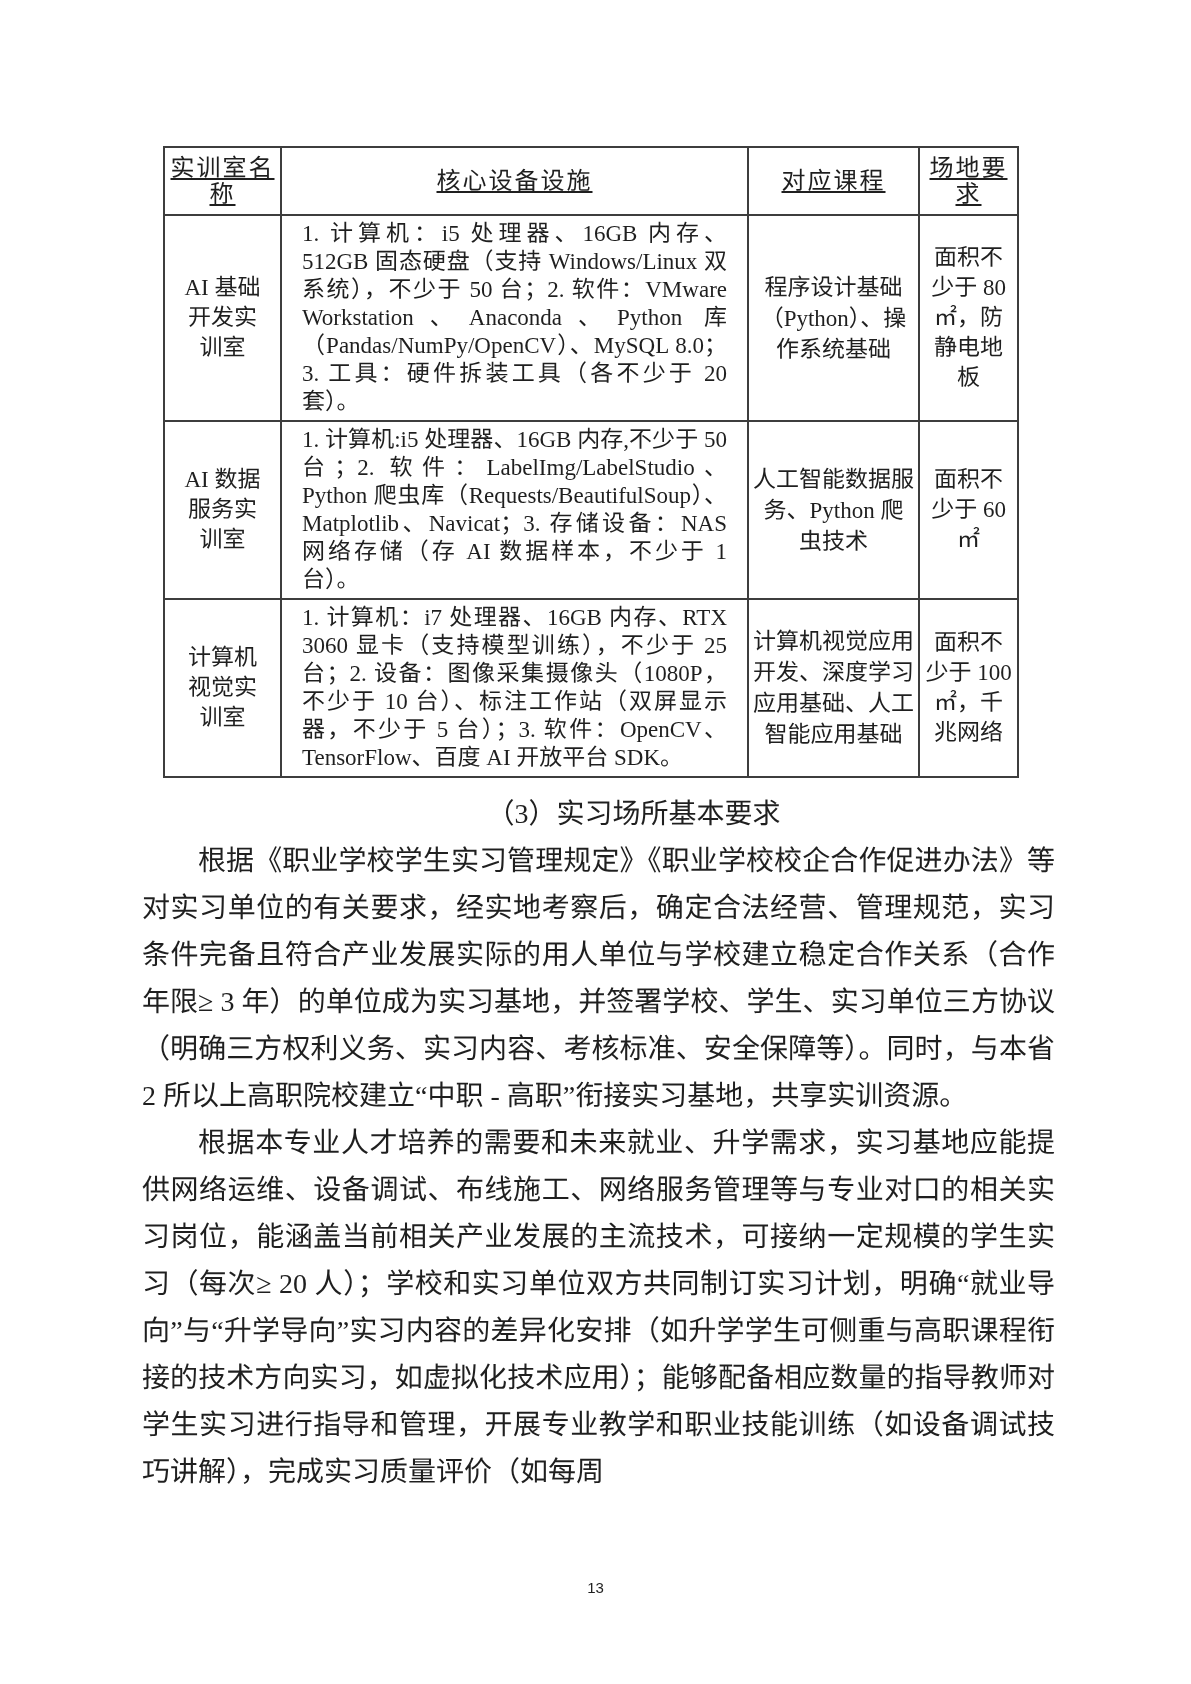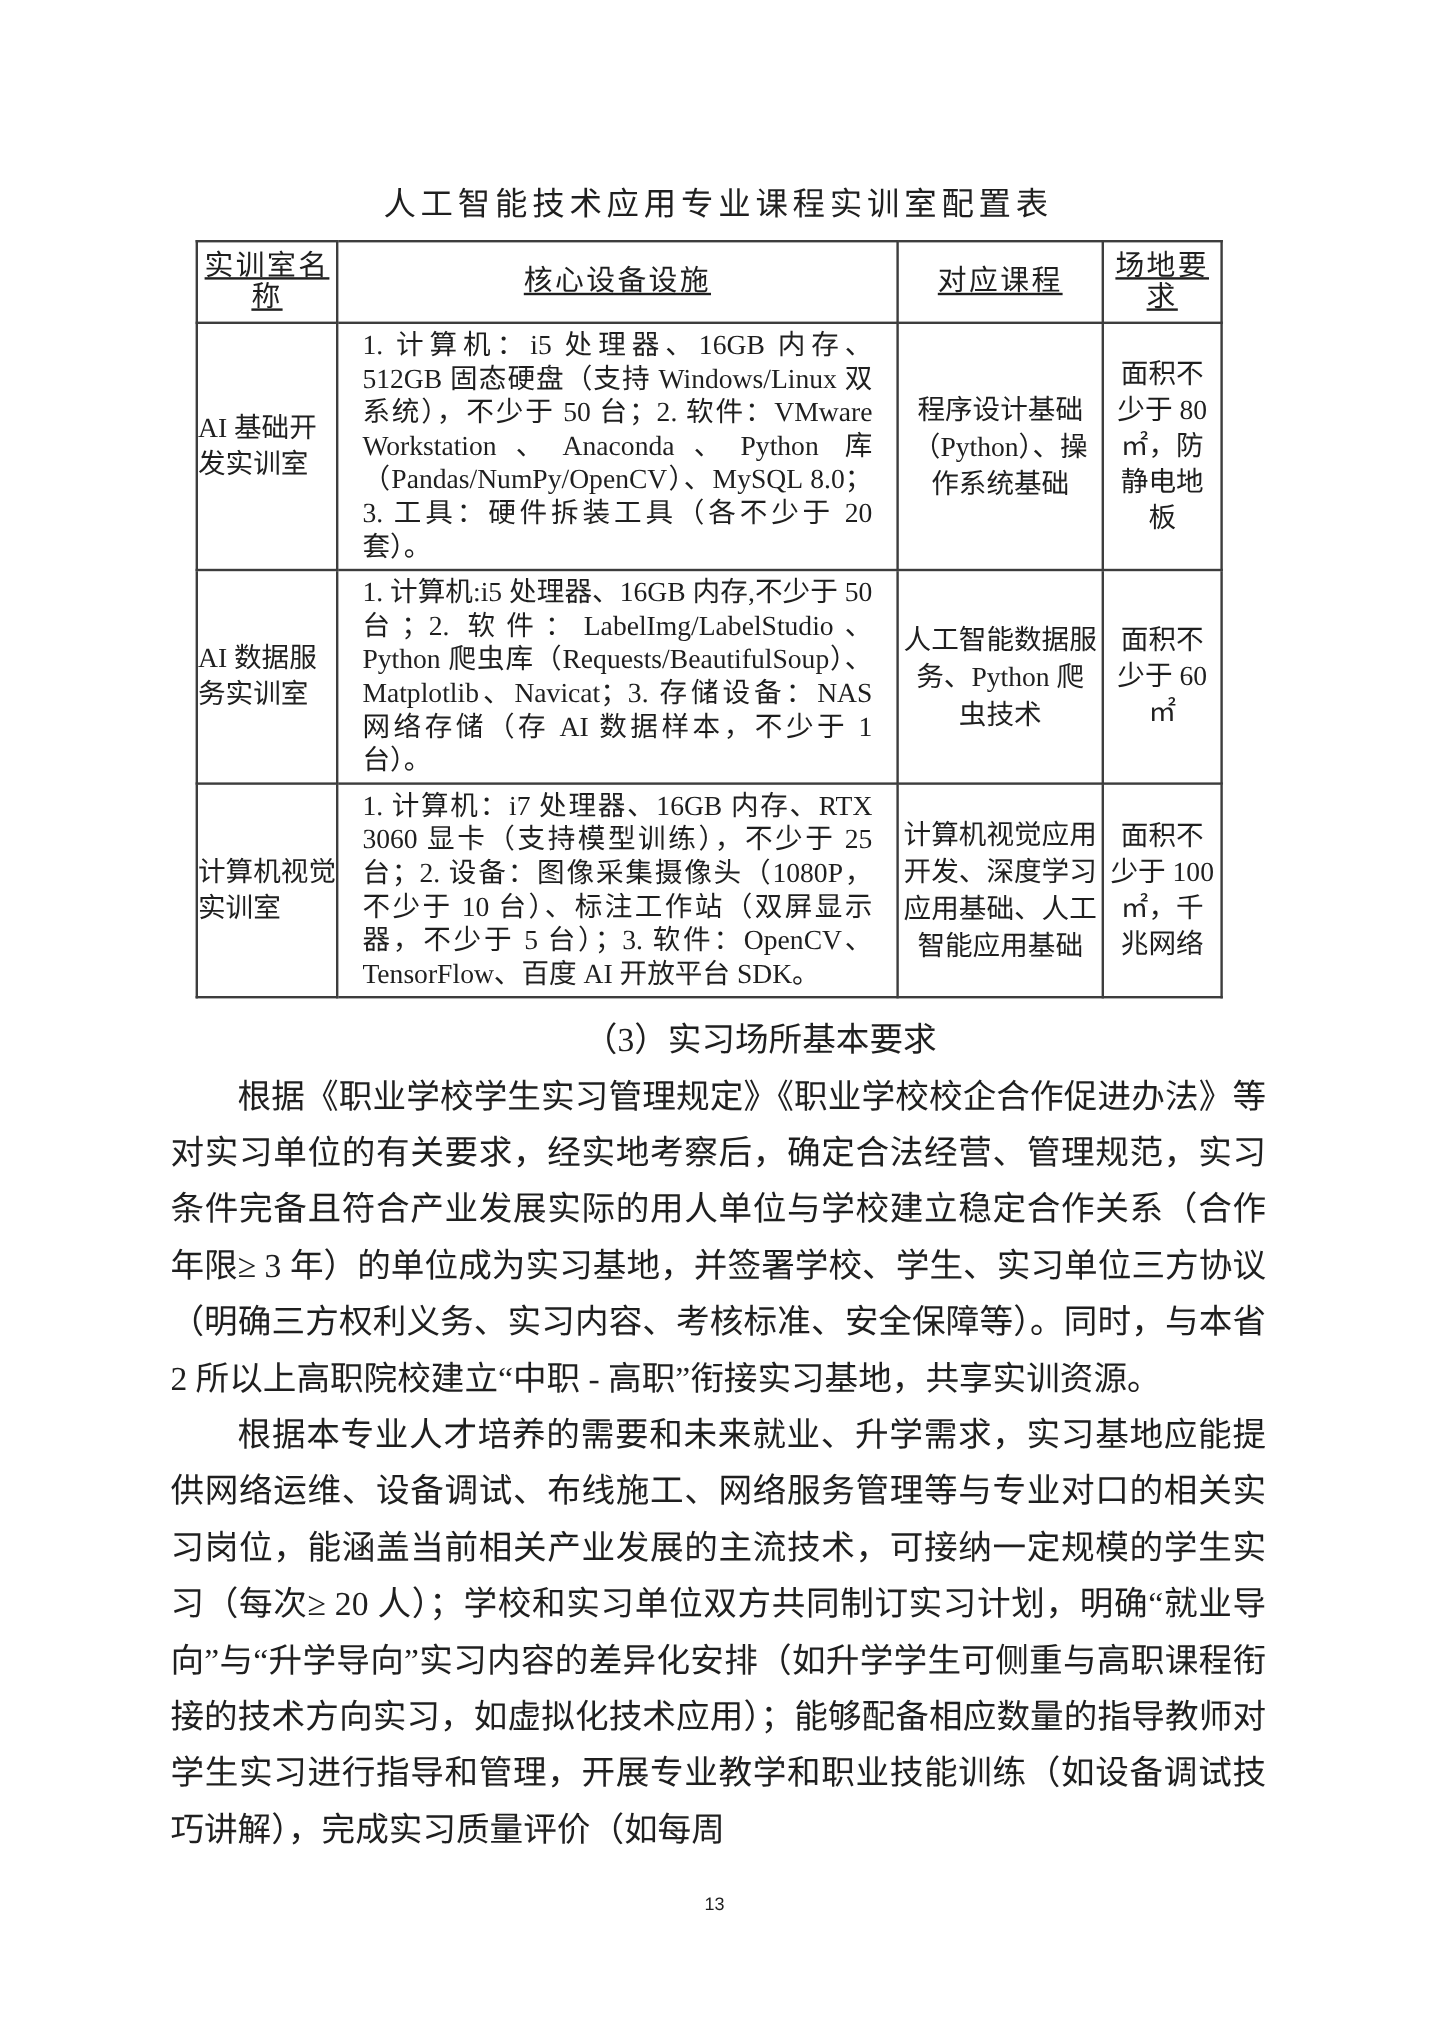--- a/index.html
+++ b/index.html
@@ -36,21 +36,21 @@
     border:2px solid #3d3d3d;
     font-weight:normal;
     vertical-align:middle;
     box-sizing:border-box;
   }
   table.cfg th{
     font-size:24px;line-height:26px;padding:7px 2px;
     text-align:center;letter-spacing:2px;text-decoration:underline;
   }
   td.cell-name{
-    font-size:23px;line-height:30px;text-align:left;padding:4px 0;
+    font-size:23px;line-height:30px;text-align:center;padding:4px 19px;
   }
   td.cell-equip{
     font-size:23px;line-height:28px;text-align:justify;text-justify:inter-ideograph;
     padding:4px 20px;
   }
   td.cell-course{
     font-size:23px;line-height:31px;text-align:center;padding:4px 4px;
   }
   td.cell-site{
     font-size:23px;line-height:30px;text-align:center;padding:4px 3px;
@@ -65,21 +65,20 @@
     text-align:center;font-size:15px;color:#1f1f1f;
     font-family:"Liberation Sans","DejaVu Sans",sans-serif;
   }
 </style>
 </head>
 <body>
 
 <div class="page">
 
 
-  <div class="table-title">人工智能技术应用专业课程实训室配置表</div>
 
   <table class="cfg">
     <colgroup>
         <col class="c1">
         <col class="c2">
         <col class="c3">
         <col class="c4">
       </colgroup>
     <tbody>
       <tr>

